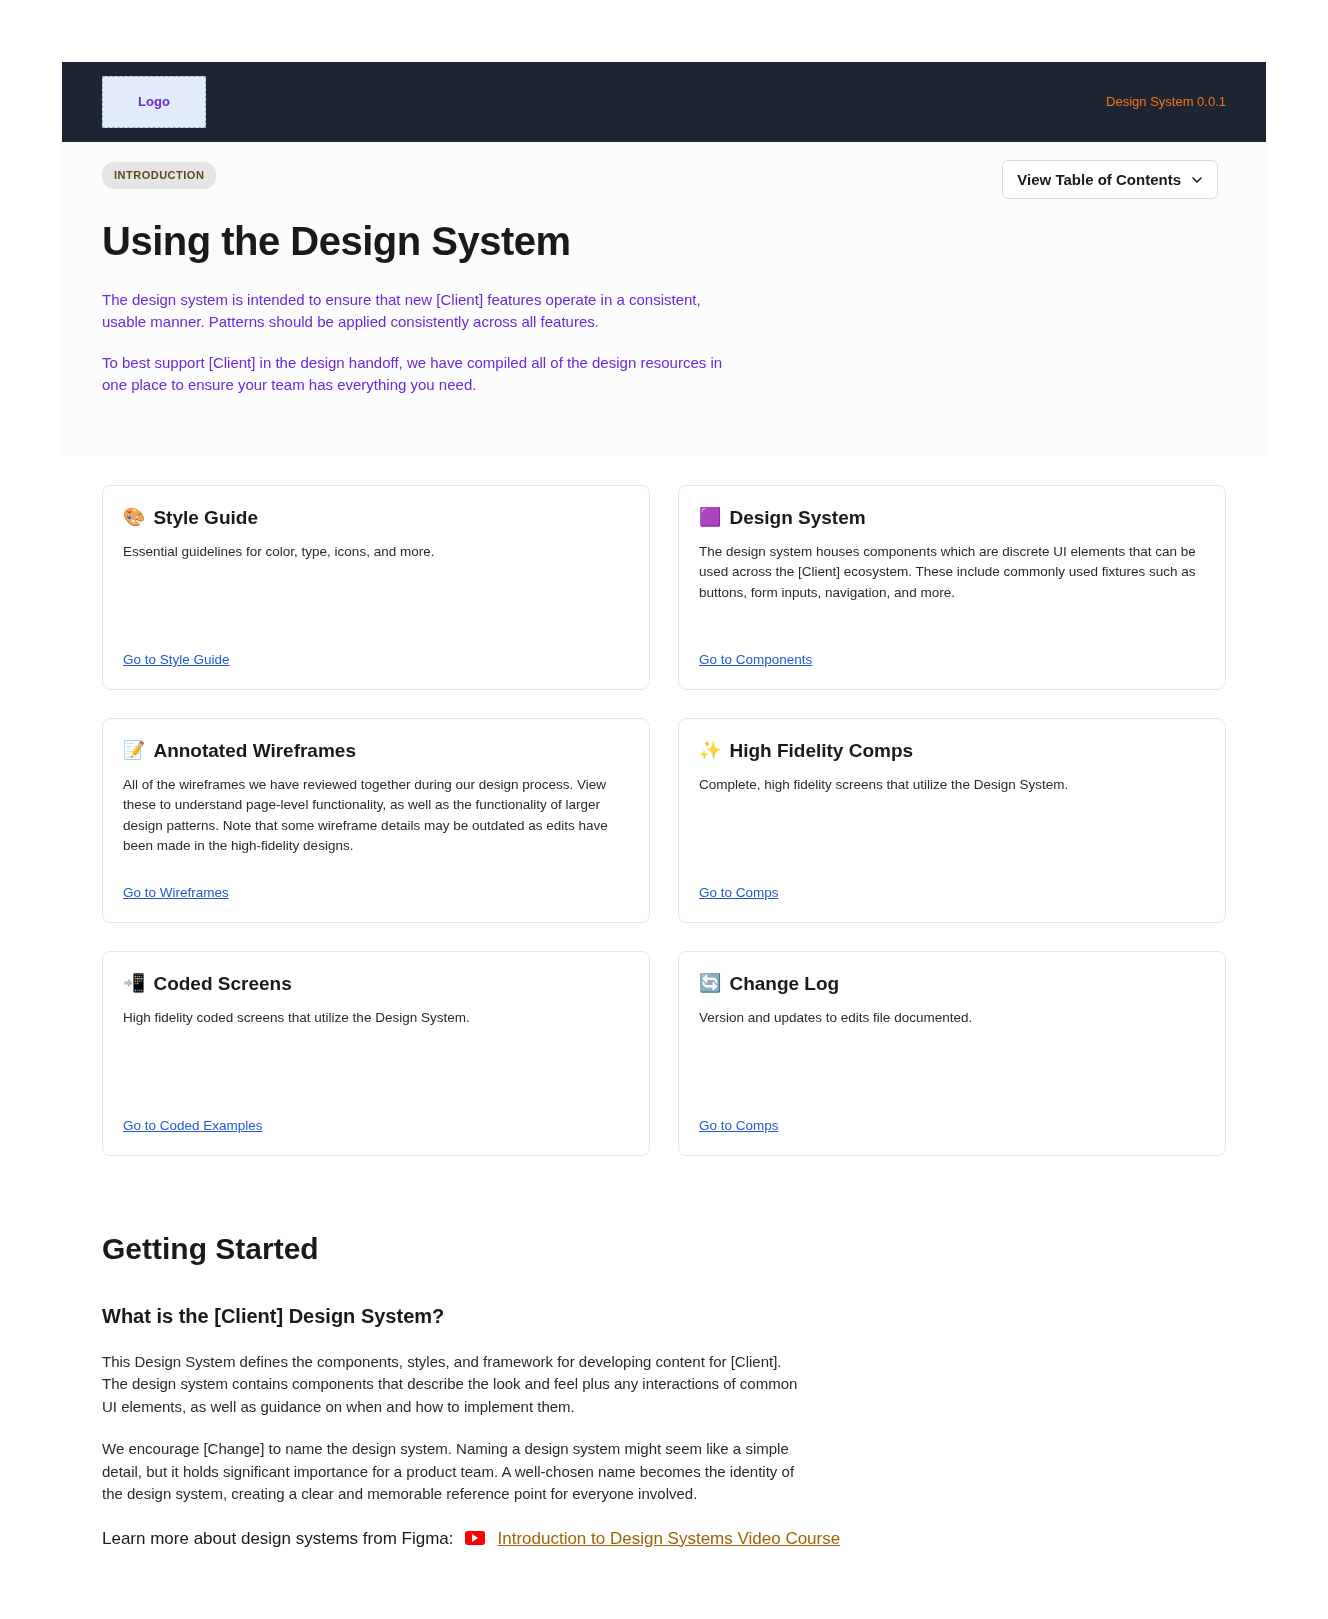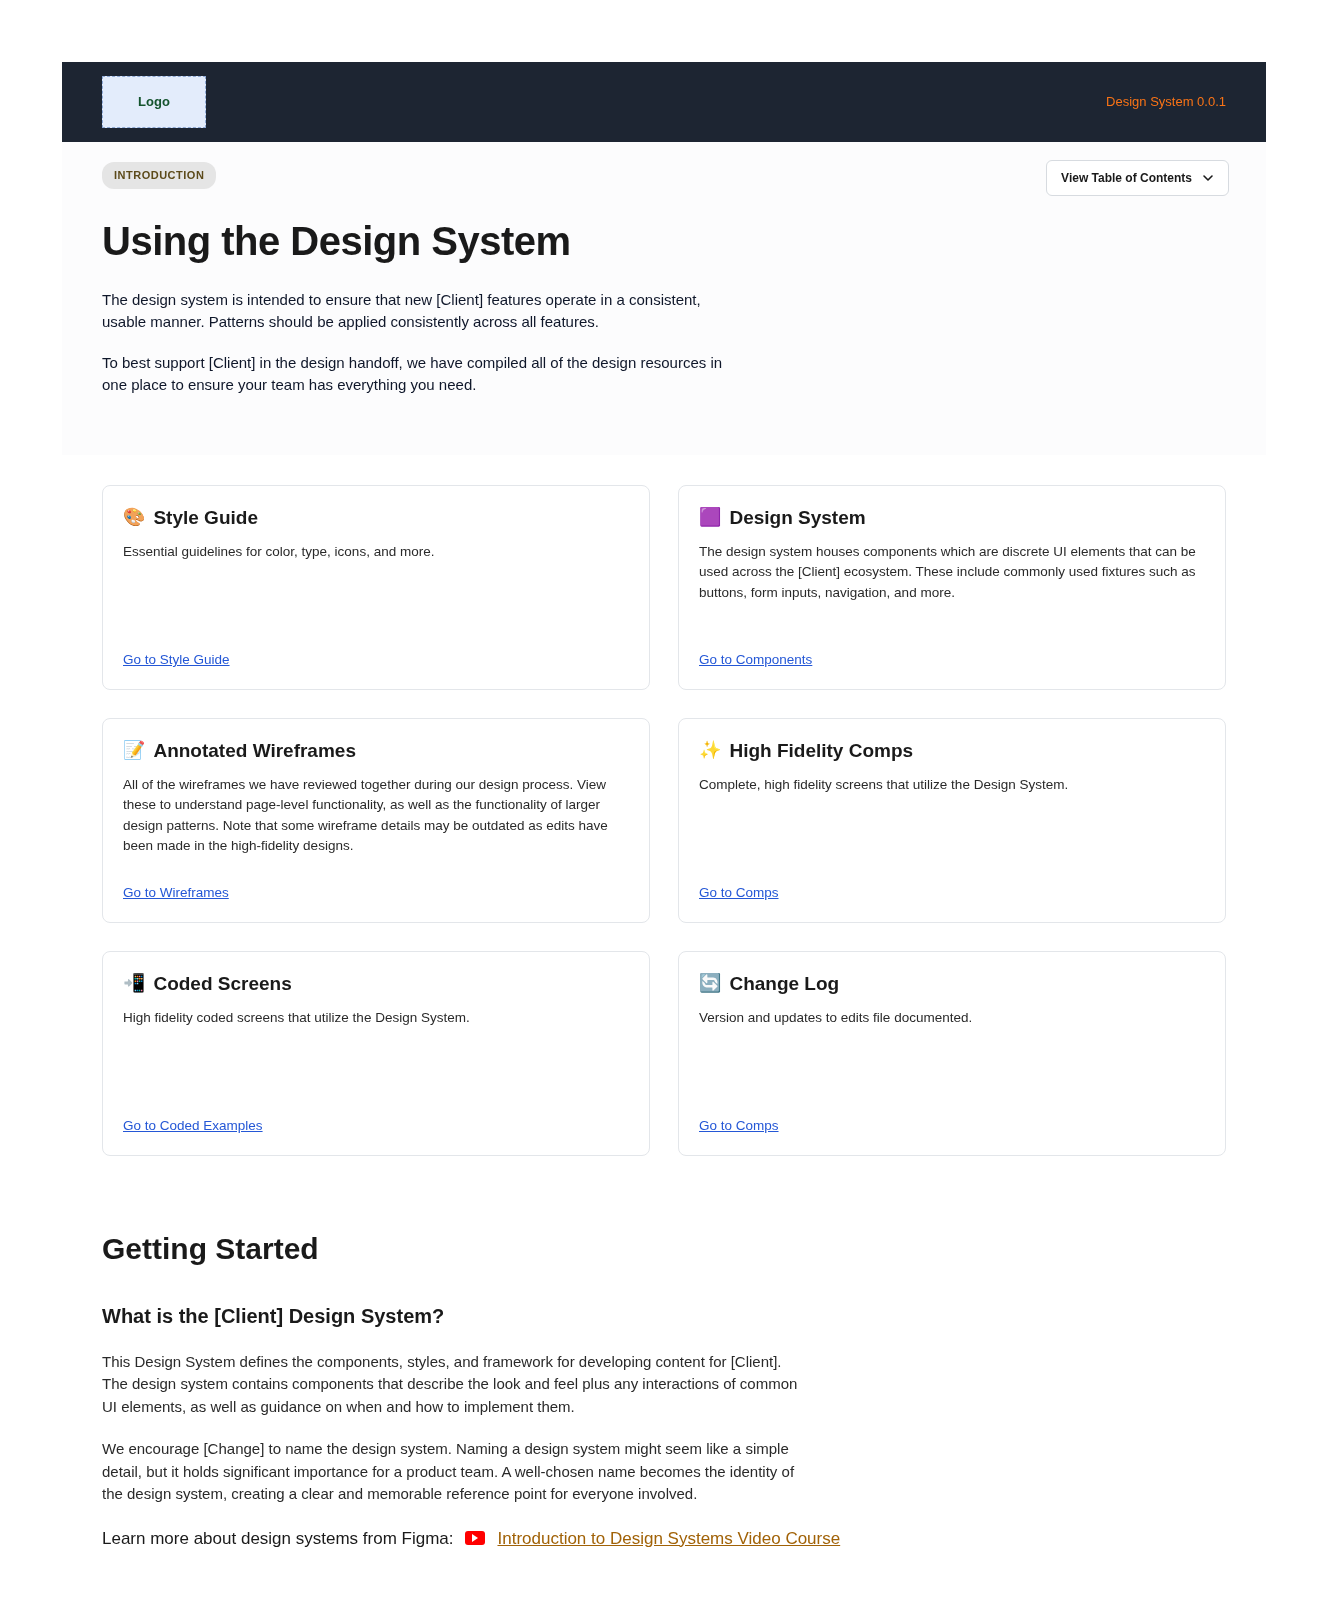--- a/index.html
+++ b/index.html
@@ -27,21 +27,21 @@
     padding: 0 40px;
   }
   .logo-box {
     width: 104px;
     height: 52px;
     background: #e3ecfb;
     border: 1px dashed #8da9d6;
     display: flex;
     align-items: center;
     justify-content: center;
-    color: #14532d;
+    color: #6d28d9;
     font-size: 13px;
     font-weight: 600;
   }
   .version {
     color: #f97316;
     font-size: 13px;
   }
   .intro-block {
     background: #fcfcfd;
     padding: 20px 40px 40px 40px;
@@ -53,45 +53,45 @@
     color: #5c4a1a;
     font-size: 11px;
     font-weight: 700;
     letter-spacing: 0.5px;
     padding: 5px 12px;
     border-radius: 12px;
   }
   .toc-btn {
     position: absolute;
     top: 18px;
-    right: 37px;
+    right: 48px;
     background: #ffffff;
     border: 1px solid #d7dbe0;
     border-radius: 6px;
     padding: 10px 14px;
-    font-size: 12px;
+    font-size: 15px;
     font-weight: 700;
     color: #1a1a1a;
     display: flex;
     align-items: center;
     gap: 10px;
     cursor: pointer;
   }
   .chev { width: 12px; height: 12px; }
   h1.page-title {
     font-size: 40px;
     font-weight: 800;
     margin-top: 22px;
     margin-bottom: 18px;
     letter-spacing: -0.5px;
   }
   .intro-text {
     max-width: 640px;
     font-size: 15px;
-    color: #0f172a;
+    color: #6d28d9;
     margin-bottom: 18px;
   }
   .cards {
     padding: 30px 40px 10px 40px;
     display: grid;
     grid-template-columns: 1fr 1fr;
     gap: 28px;
   }
   .card {
     border: 1px solid #e3e6ea;

